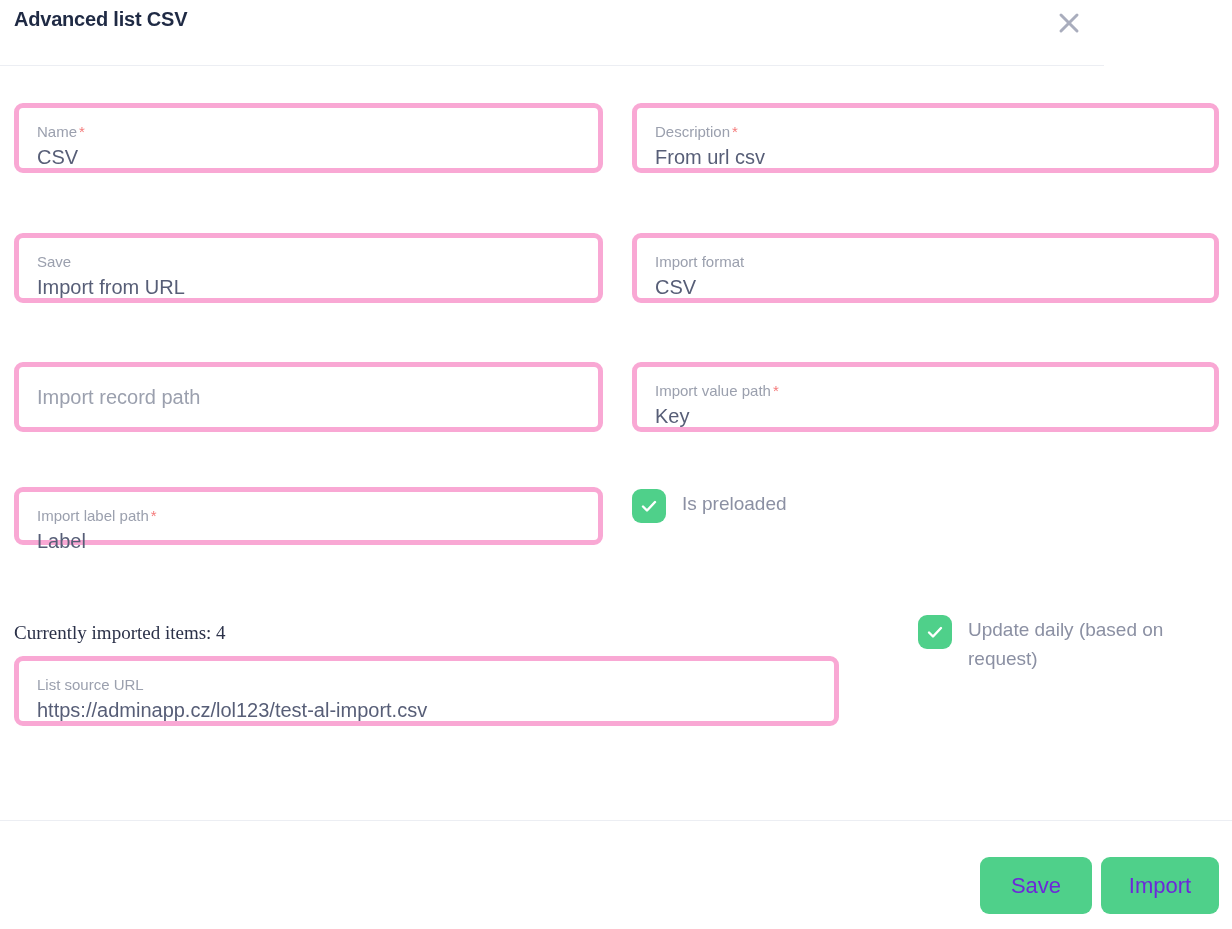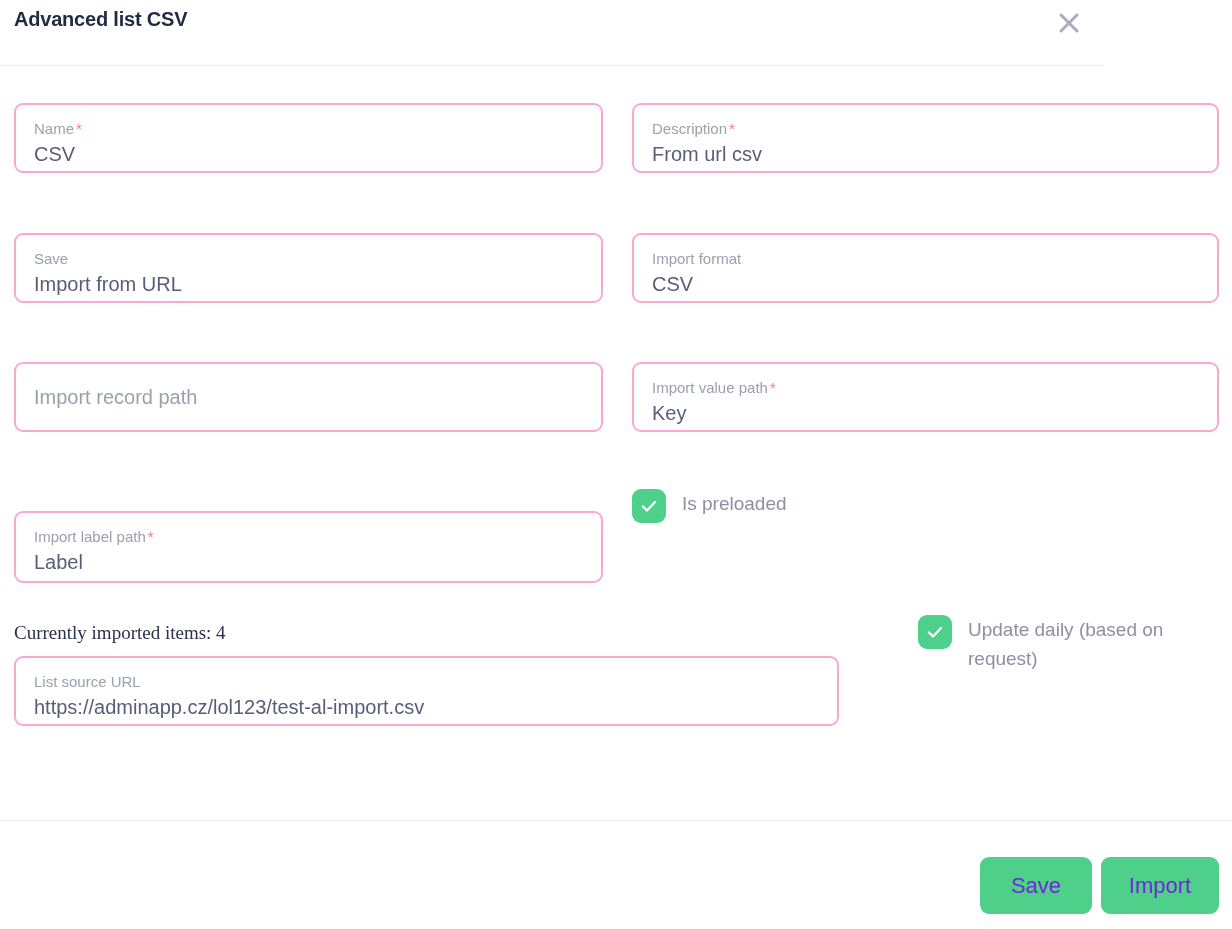--- a/index.html
+++ b/index.html
@@ -52,21 +52,21 @@
     position: absolute;
     left: 0;
     top: 67px;
     width: 1232px;
     height: 753px;
   }
 
   .field {
     position: absolute;
     box-sizing: border-box;
-    border: 2px solid #f9a8d4;
+    border: 5px solid #f9a8d4;
     border-radius: 9px;
     background: #ffffff;
     padding: 14px 18px 12px 18px;
   }
   .field-label {
     font-size: 15px;
     color: #9ba0ae;
     line-height: 20px;
     white-space: nowrap;
   }
@@ -97,21 +97,21 @@
     font-weight: 400;
   }
 
   
   .col-left  { left: 14px;  width: 589px; }
   .col-right { left: 632px; width: 587px; }
 
   .row1 { top: 36px;  height: 70px; }
   .row2 { top: 166px; height: 70px; }
   .row3 { top: 295px; height: 70px; }
-  .row4 { top: 444px; height: 72px; }
+  .row4 { top: 420px; height: 58px; }
 
   
   .checkbox-row {
     position: absolute;
     display: flex;
     align-items: flex-start;
   }
   .checkbox {
     width: 34px;
     height: 34px;

